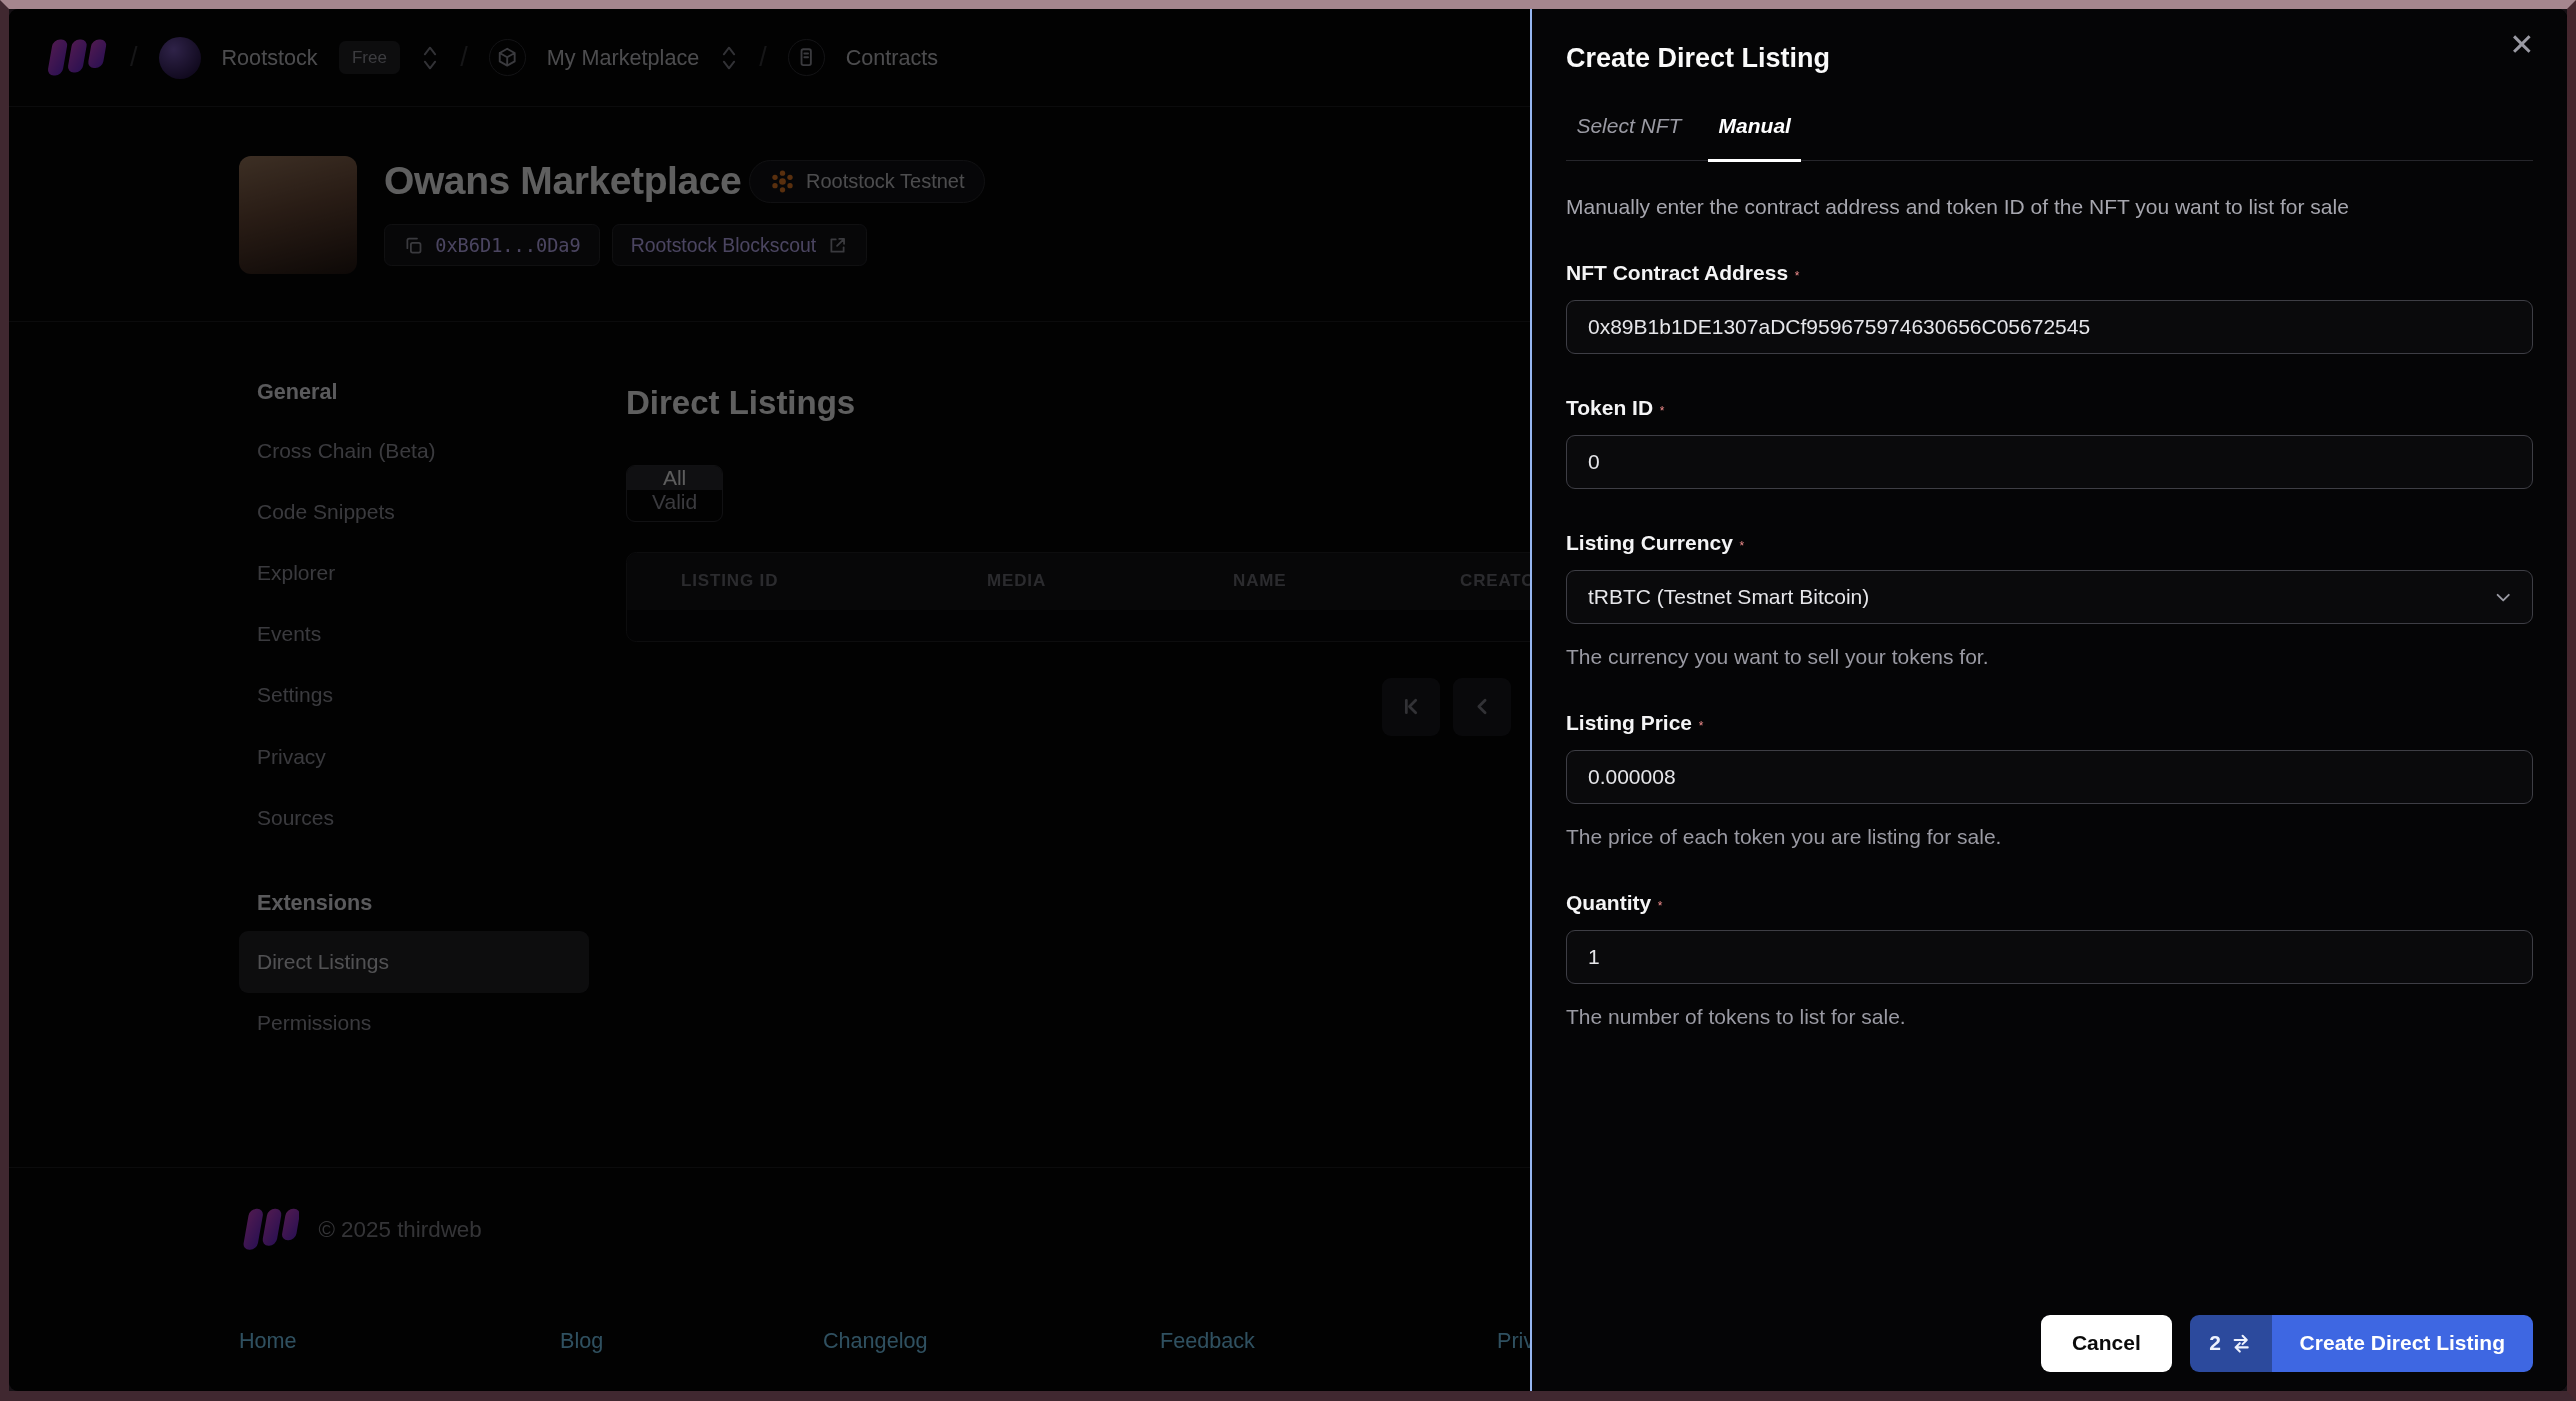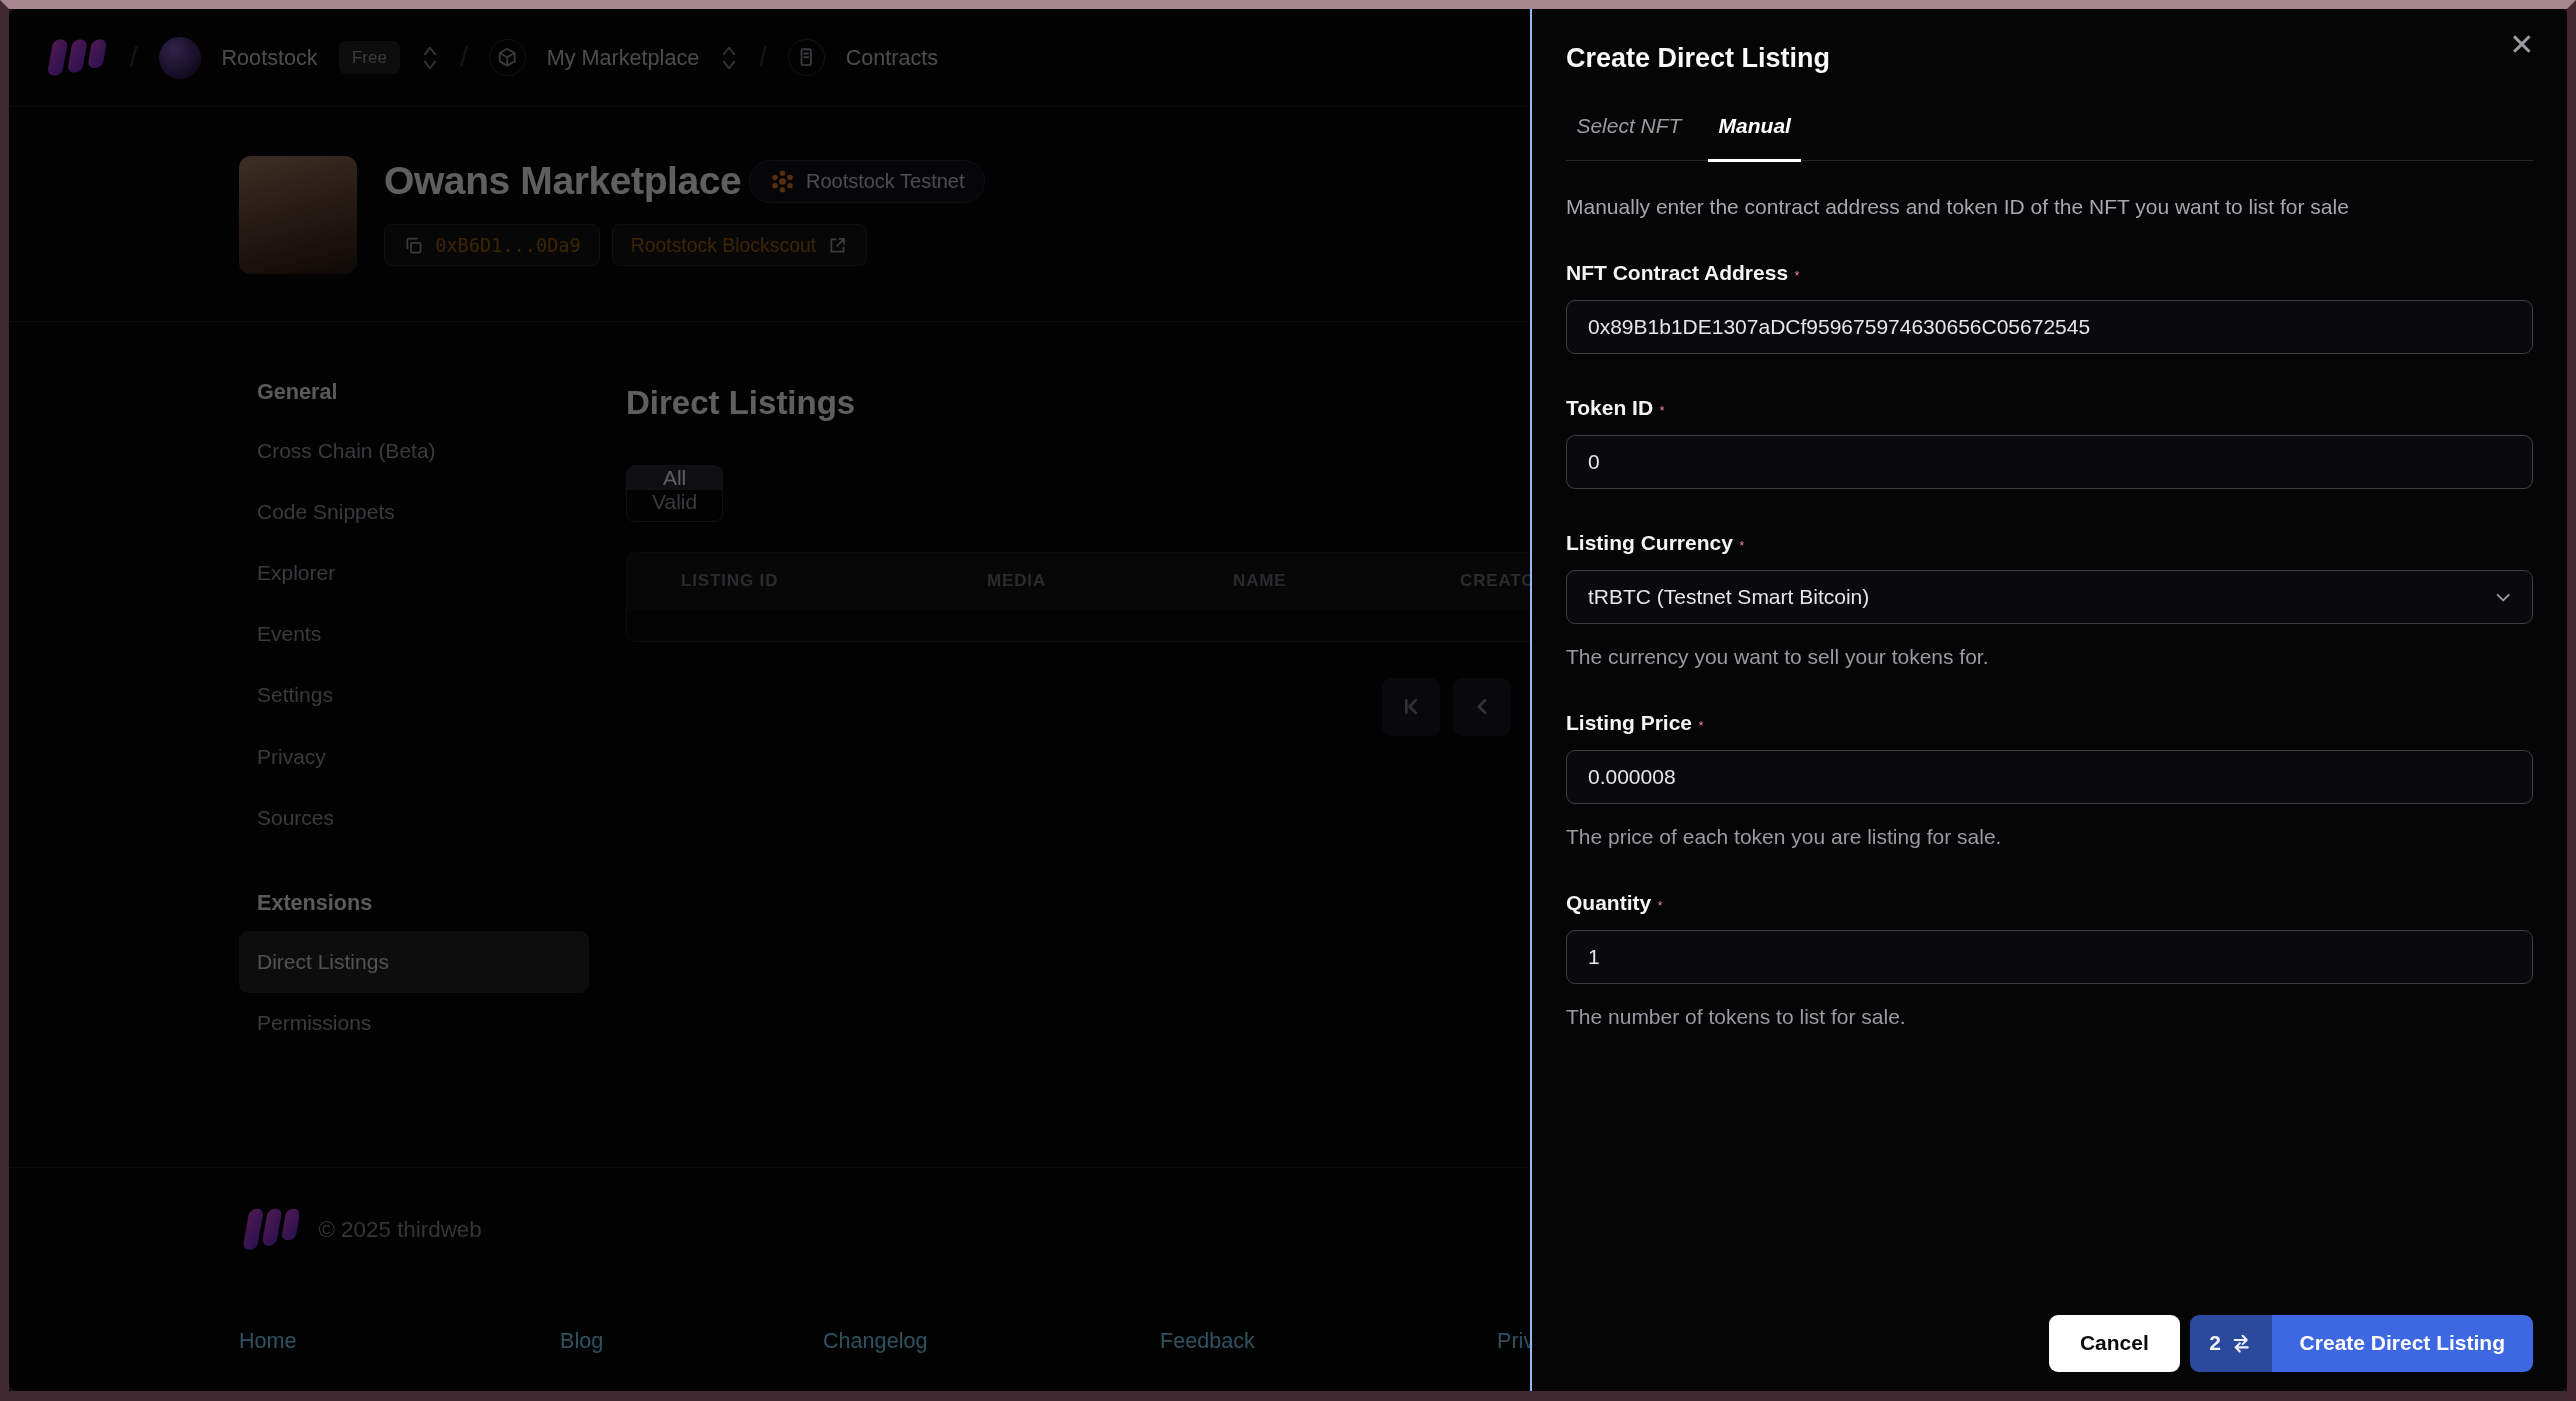--- a/index.html
+++ b/index.html
@@ -52,21 +52,21 @@
   .mkt-title { font-size: 39px; font-weight: 700; color: #fafafa; margin: 0; letter-spacing: -0.4px; }
   .net-badge {
     height: 43px; padding: 0 19.4px; border: 1.5px solid #2c2c31; border-radius: 745px;
     background: #121215; display: flex; align-items: center; gap: 11.2px;
     font-size: 20px; color: #c9c9ce;
   }
   .pill-row { display: flex; gap: 12px; margin-top: 21px; }
   .pill {
     height: 42px; background: #131317; border: 1.5px solid #2a2a2f; border-radius: 7.5px;
     display: flex; align-items: center; gap: 11.2px; padding: 0 18px;
-    font-size: 19.4px; color: #a16207;
+    font-size: 19.4px; color: #c4b5fd;
   }
   .pill.mono { font-family: "DejaVu Sans Mono", monospace; font-size: 18.6px; }
 
   
   .page-body { display: flex; padding: 57px 0 0 230px; align-items: flex-start; }
   .sidebar { width: 350px; flex-shrink: 0; }
   .side-label { font-size: 21.6px; font-weight: 700; color: #ececf1; padding: 0 18px; margin: 0 0 15px 0; }
   .side-label.ext { margin-top: 42px; }
   .side-item { font-size: 21px; color: #9a9aa3; padding: 18.6px 18px; border-radius: 9px; }
   .side-item.active { background: #232327; color: #d6d6db; }
@@ -123,21 +123,21 @@
   .f-label { font-size: 21px; font-weight: 700; color: #f4f4f5; }
   .req { color: #f08c8c; margin-left: 6.7px; font-weight: 400; }
   .f-input {
     margin-top: 15px; width: 100%; height: 54px; background: #0a0a0c;
     border: 1.5px solid #3e3e45; border-radius: 9px; padding: 0 21px;
     font-size: 21px; color: #e6e6ea; font-family: inherit; outline: none; display: block;
   }
   .f-select { margin-top: 15px; height: 54px; background: #0a0a0c; border: 1.5px solid #3e3e45; border-radius: 9px; padding: 0 18px 0 21px; display: flex; align-items: center; justify-content: space-between; font-size: 21px; color: #e6e6ea; }
   .f-help { margin-top: 21px; font-size: 21px; color: #9a9aa3; }
 
-  .drawer-actions { position: absolute; right: 34px; bottom: 19.4px; display: flex; gap: 10px; align-items: center; }
+  .drawer-actions { position: absolute; right: 34px; bottom: 19.4px; display: flex; gap: 18px; align-items: center; }
   .btn-cancel { height: 57px; padding: 0 31px; background: #ffffff; color: #0a0a0a; font-size: 21px; font-weight: 600; border: none; border-radius: 9px; }
   .btn-submit { display: flex; height: 57px; border-radius: 9px; overflow: hidden; border: none; padding: 0; background: none; }
   .tx-badge { background: #2c4a9d; display: flex; align-items: center; gap: 9px; padding: 0 19.4px; color: #eef2fd; font-size: 21px; font-weight: 600; }
   .submit-main { background: #3e67e2; display: flex; align-items: center; padding: 0 28px; color: #ffffff; font-size: 21px; font-weight: 600; }
 </style>
 </head>
 <body>
 
 <div class="frame">
 <div class="app">

